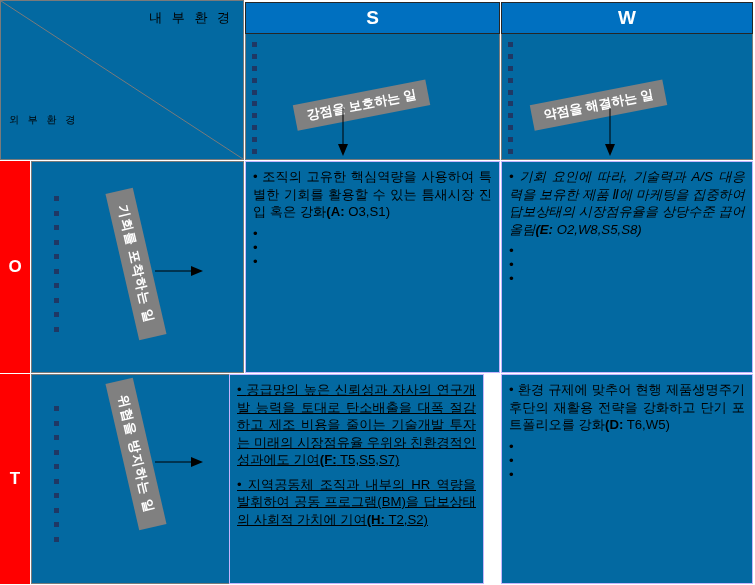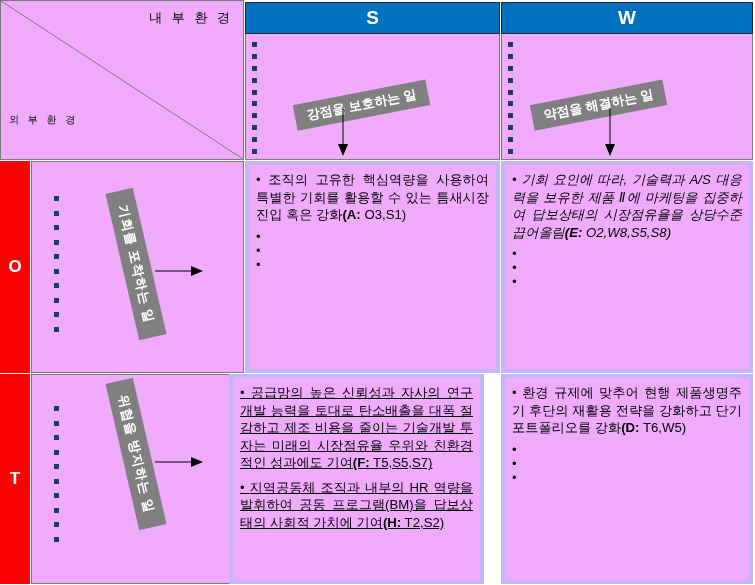--- a/index.html
+++ b/index.html
@@ -19,21 +19,21 @@
     position: relative;
     width: 755px;
     height: 585px;
     box-sizing: border-box;
   }
 
   
   .cell {
     position: absolute;
     box-sizing: border-box;
-    background: #f0abfc;
+    background: #0369a1;
     border: 1px solid #808080;
     overflow: hidden;
   }
 
   
   .corner {
     left: 0; top: 0;
     width: 244px; height: 160px;
     border: 1px solid #7a7a7a;
   }
@@ -105,21 +105,21 @@
   .bannercell {
     left: 31px;
     width: 213px;
     border: 1px solid #7a7a7a;
   }
   .bannercell.o { top: 161px; height: 212px; }
   .bannercell.t { top: 374px; height: 210px; }
 
   
   .quad {
-    border: 4px solid #c4b5fd;
+    border: 1px solid #c4b5fd;
     padding: 6px 7px 4px 7px;
   }
   .quad.so { left: 245px; top: 161px; width: 255px; height: 212px; }
   .quad.wo { left: 501px; top: 161px; width: 252px; height: 212px; font-style: italic; }
   .quad.st { left: 229px; top: 374px; width: 255px; height: 210px; text-decoration: underline; }
   .quad.wt { left: 501px; top: 374px; width: 252px; height: 210px; }
 
   
   .dotcol {
     position: absolute;

